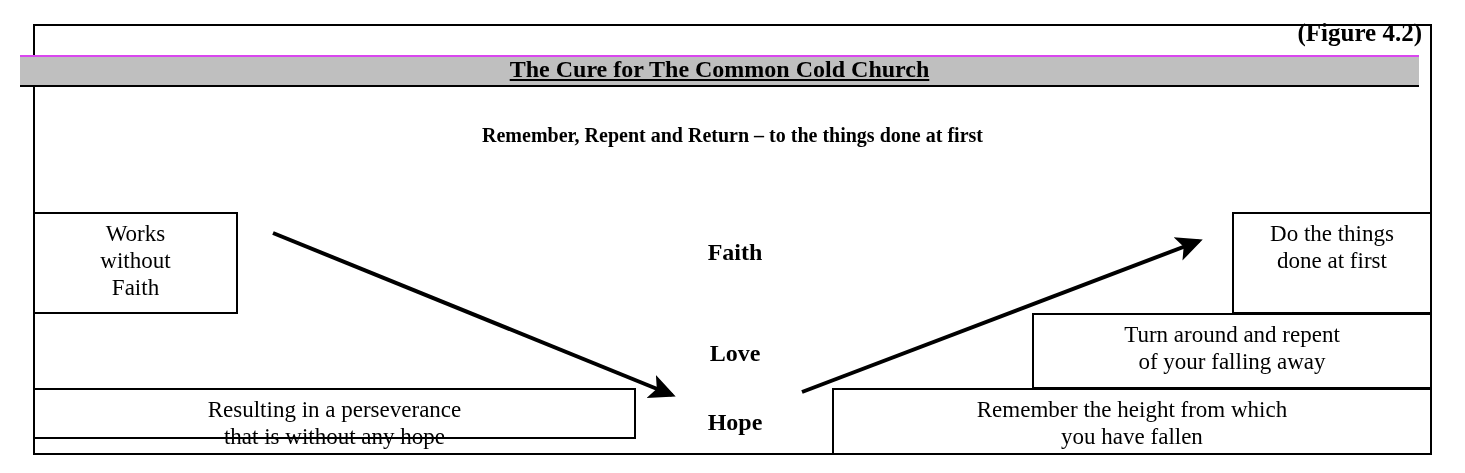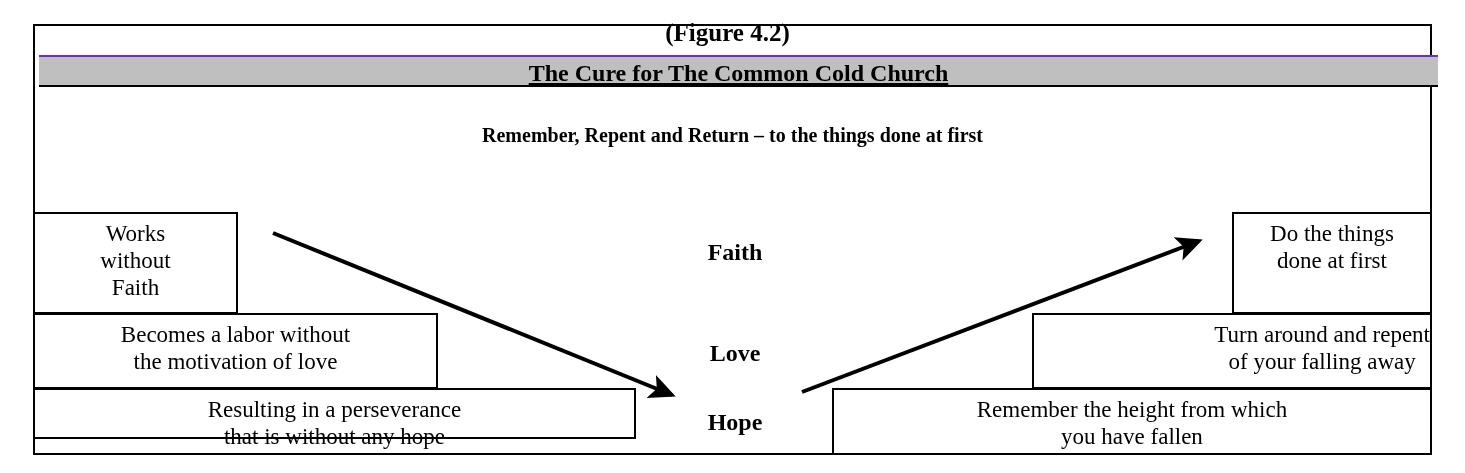--- a/index.html
+++ b/index.html
@@ -33,43 +33,43 @@
   
   .caption-row {
     position: absolute;
     left: 33px;
     top: 24px;
     width: 1399px;
     height: 16px;
     box-sizing: border-box;
     display: flex;
     align-items: center;
-    justify-content: center;
+    justify-content: flex-end;
   }
   .caption-text {
     font-weight: bold;
     font-size: 25px;
     line-height: 1;
     padding-right: 10px;
     white-space: nowrap;
   }
 
   
   .title-band {
     position: absolute;
-    left: 39px;
+    left: 20px;
     top: 55px;
     width: 1399px;
     height: 32px;
     background: #bfbfbf;
-    border-top: 2px solid #6d28d9;
+    border-top: 2px solid #d946ef;
     border-bottom: 2px solid #000000;
     box-sizing: border-box;
     display: flex;
-    align-items: flex-end;
+    align-items: flex-start;
     justify-content: center;
   }
   .title-text {
     font-weight: bold;
     font-size: 24px;
     line-height: 1;
     text-decoration: underline;
     white-space: nowrap;
   }
 
@@ -101,21 +101,21 @@
     padding-top: 6px;
   }
 
   
   .box-works          { left: 33px;   top: 212px; width: 205px;  height: 102px; }
   .box-becomes        { left: 33px;   top: 313px; width: 405px;  height: 76px;  }
   .box-resulting      { left: 33px;   top: 388px; width: 603px;  height: 51px;  }
 
   
   .box-do-things      { left: 1232px; top: 212px; width: 200px;  height: 102px; }
-  .box-turn-around    { left: 1032px; top: 313px; width: 400px;  height: 76px; justify-content: flex-end;  }
+  .box-turn-around    { left: 1032px; top: 313px; width: 400px;  height: 76px;  }
   .box-remember       { left: 832px;  top: 388px; width: 600px;  height: 67px;  }
 
   
   .virtue {
     position: absolute;
     font-weight: bold;
     font-size: 24px;
     line-height: 1;
     text-align: center;
     width: 160px;
@@ -153,26 +153,20 @@
   <div class="subtitle">Remember, Repent and Return – to the things done at first</div>
 
   <div class="box box-works">
     <div>
       <div>Works</div>
       <div>without</div>
       <div>Faith</div>
     </div>
   </div>
 
-  <div class="box box-becomes">
-    <div>
-      <div>Becomes a labor without</div>
-      <div>the motivation of love</div>
-    </div>
-  </div>
 
   <div class="box box-resulting">
     <div>
       <div>Resulting in a perseverance</div>
       <div>that is without any hope</div>
     </div>
   </div>
 
   <div class="box box-do-things">
     <div>

